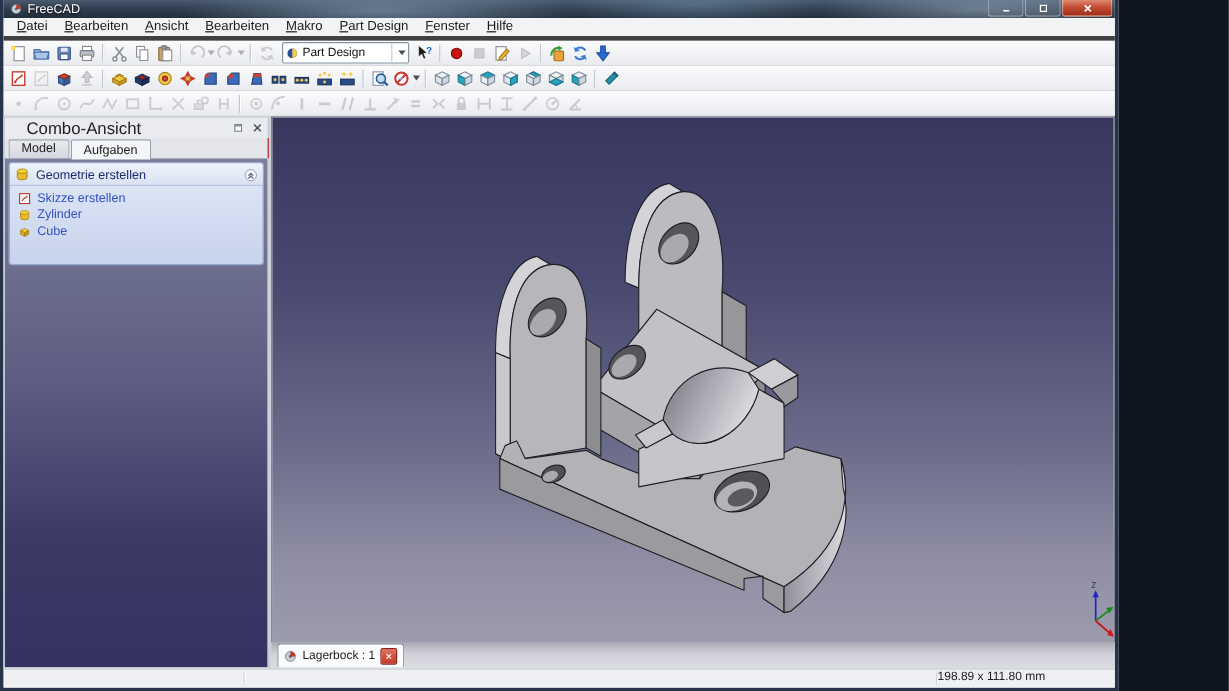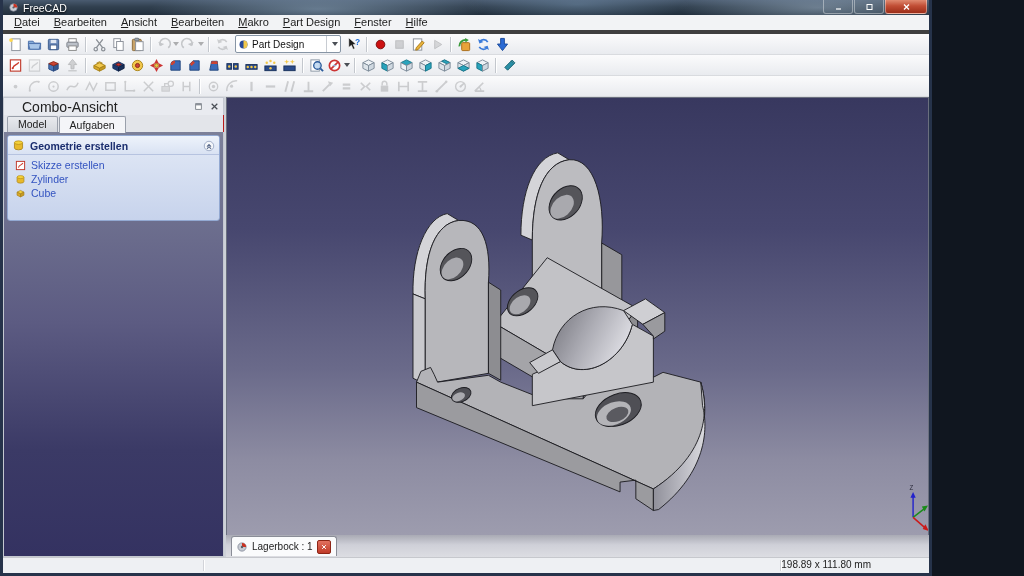--- a/index.html
+++ b/index.html
@@ -45,21 +45,21 @@
   .dock-title{flex:1;font-size:14px;color:#222;padding-left:18px;}
   .dock-btn{width:14px;height:13px;display:flex;align-items:center;justify-content:center;margin-right:2px;}
   .dock-btn svg{width:9px;height:9px;}
   .dock-tabs{height:17px;flex:0 0 17px;display:flex;align-items:flex-end;background:#e3e5ea;border-left:1px solid #c4c8d0;border-right:1px solid #b91c1c;padding-left:3px;}
   .dock-tab{font-size:10.5px;color:#222;background:linear-gradient(#e8eaee,#d4d7dd);border:1px solid #9aa0ab;border-bottom:none;border-radius:2px 2px 0 0;padding:1px 10px 2px;margin-right:1px;}
   .dock-tab.active{background:#f4f5f8;position:relative;top:1px;padding-top:2px;}
   .dock-content{flex:1;background:linear-gradient(180deg,#7c8099 0%,#5c5b82 45%,#3b3a66 75%,#343261 100%);border:1px solid #c4c8d0;border-top:none;padding:3px;min-height:0;}
   .taskbox{background:linear-gradient(#e2e9f6,#c7d3ec);border:1px solid #93a9d2;border-radius:3px;overflow:hidden;}
   .task-header{display:flex;align-items:center;padding:3px 4px 2px;border-bottom:1px solid #b6c3e0;background:linear-gradient(#eef3fb,#d9e2f3);}
   .task-header .ticon{width:13px;height:13px;margin-right:5px;}
-  .task-title{flex:1;font-size:10.5px;font-weight:bold;color:#1a2d6e;}
+  .task-title{flex:1;font-size:10.5px;font-weight:normal;color:#1a2d6e;}
   .collapse-btn svg{width:12px;height:12px;display:block;}
   .task-items{padding:3px 2px 20px 5px;}
   .task-item{display:flex;align-items:center;padding:1px 2px;}
   .task-item .ticon{width:11px;height:11px;margin-right:5px;}
   .task-item span{font-size:10.5px;color:#3353c0;}
   
   .viewcol{flex:1;display:flex;flex-direction:column;min-width:0;}
   .viewport{flex:1;position:relative;background:linear-gradient(180deg,#38385f 0%,#47476f 30%,#6a6a8a 62%,#8d8ca2 83%,#9d9cae 100%);border:1px solid #6a6f7e;border-bottom:none;overflow:hidden;}
   .viewport svg.scene{position:absolute;inset:0;width:100%;height:100%;}
   .mditabs{height:22px;flex:0 0 22px;background:linear-gradient(#a9aab4,#cfd0d8 45%,#dcdde2);display:flex;align-items:center;padding-left:5px;}

